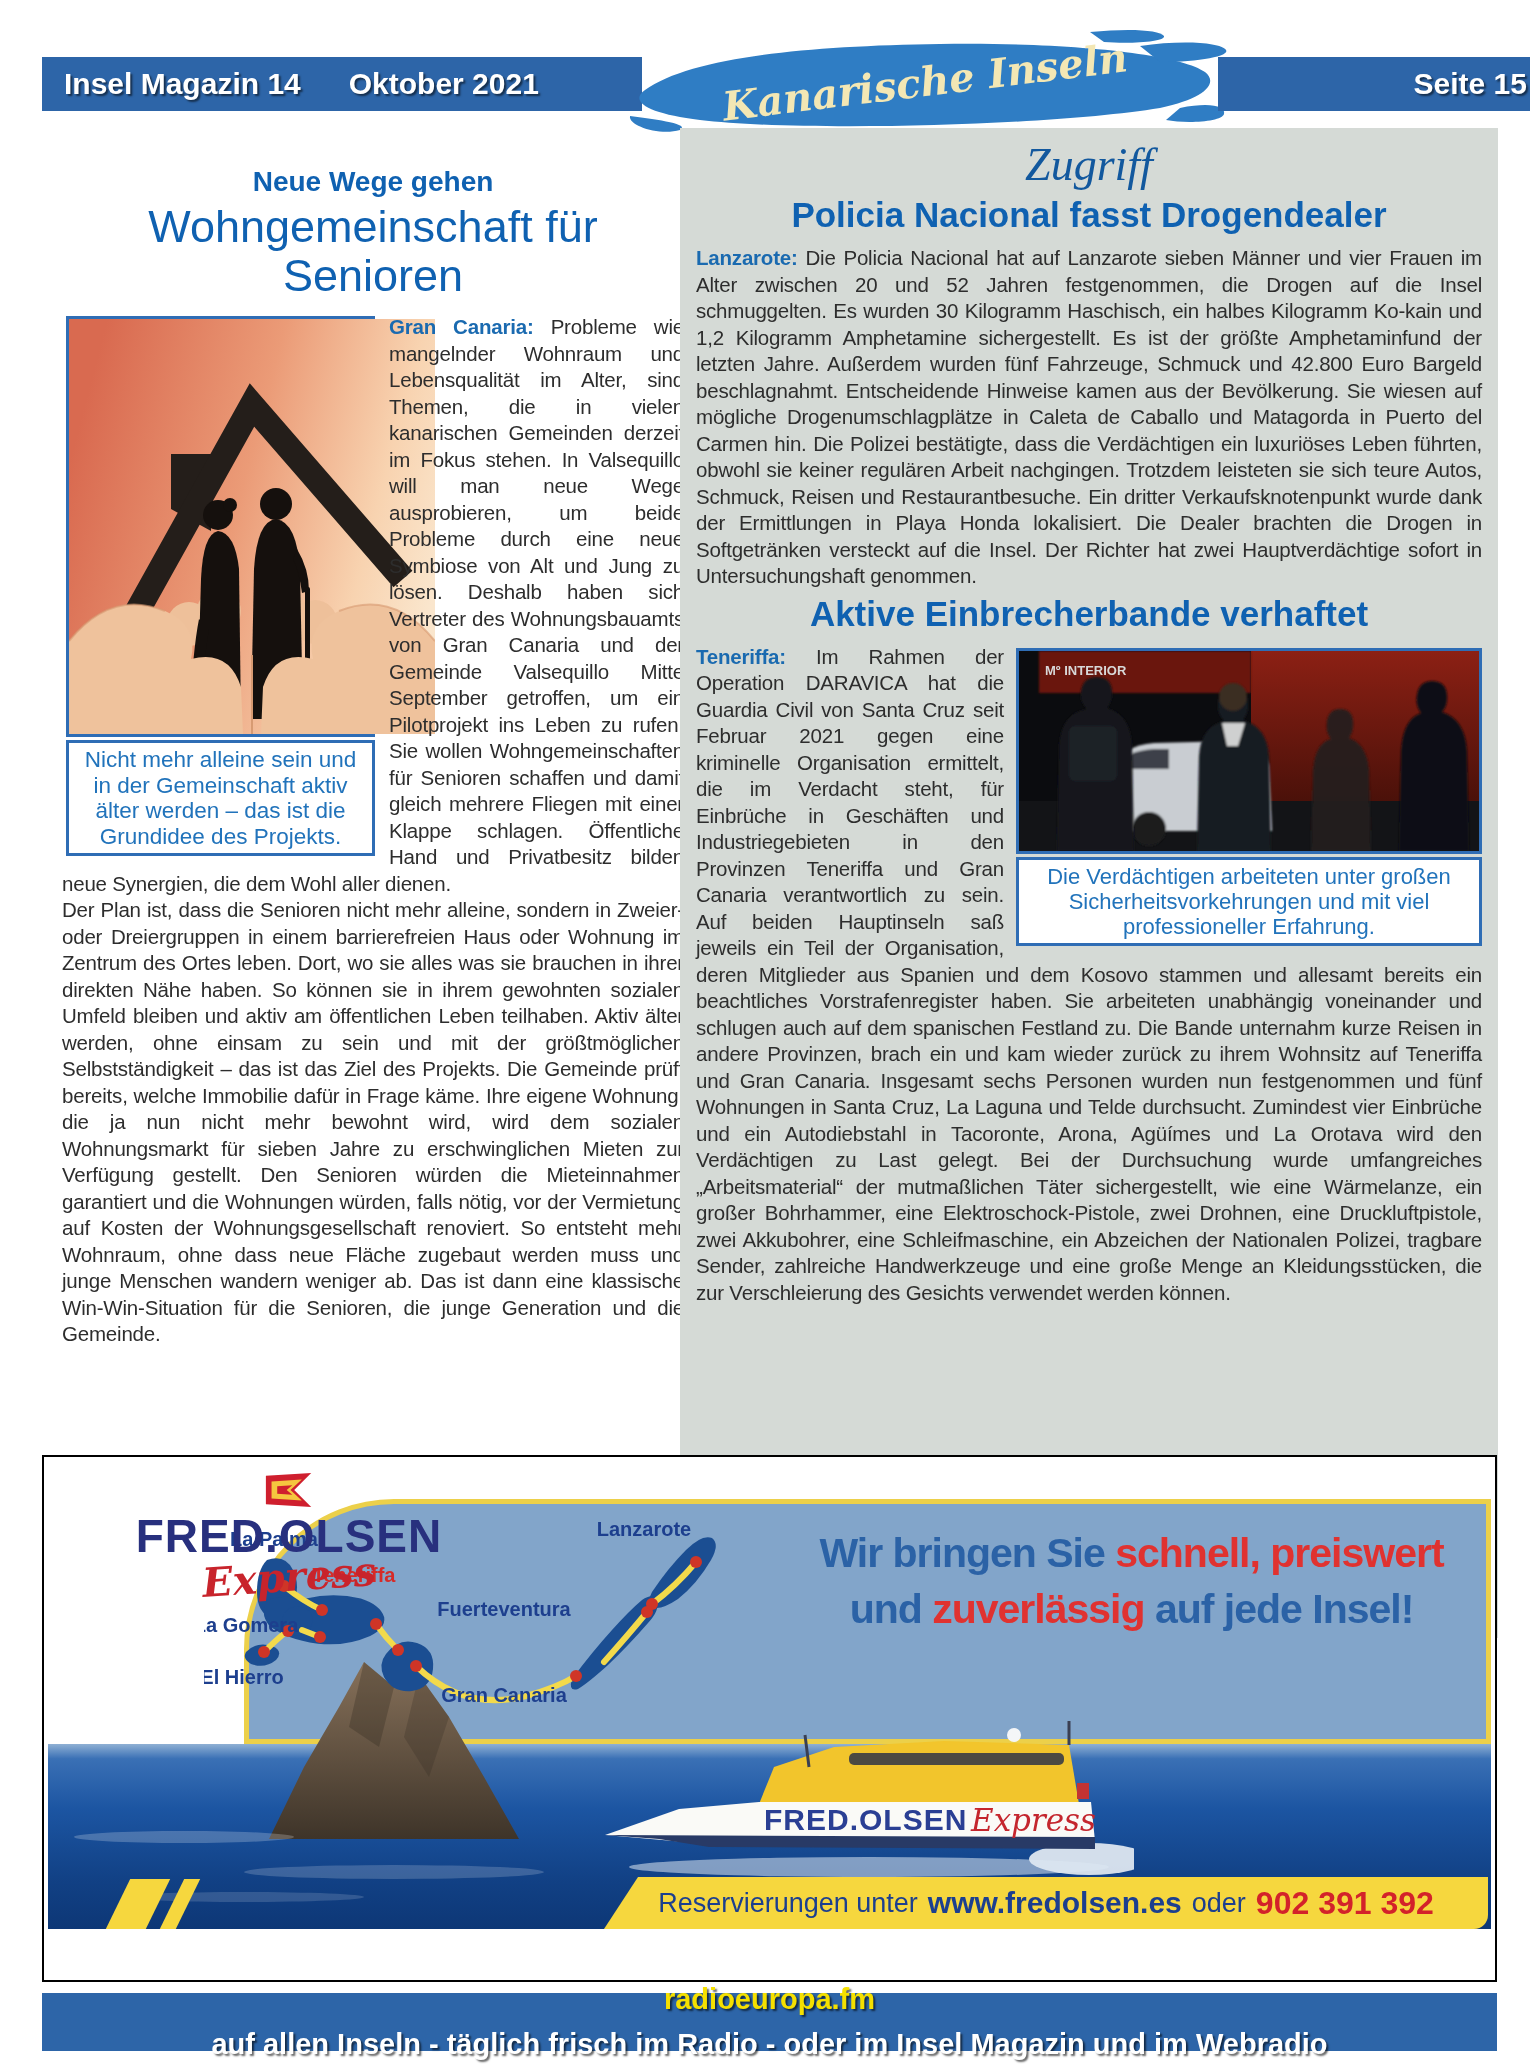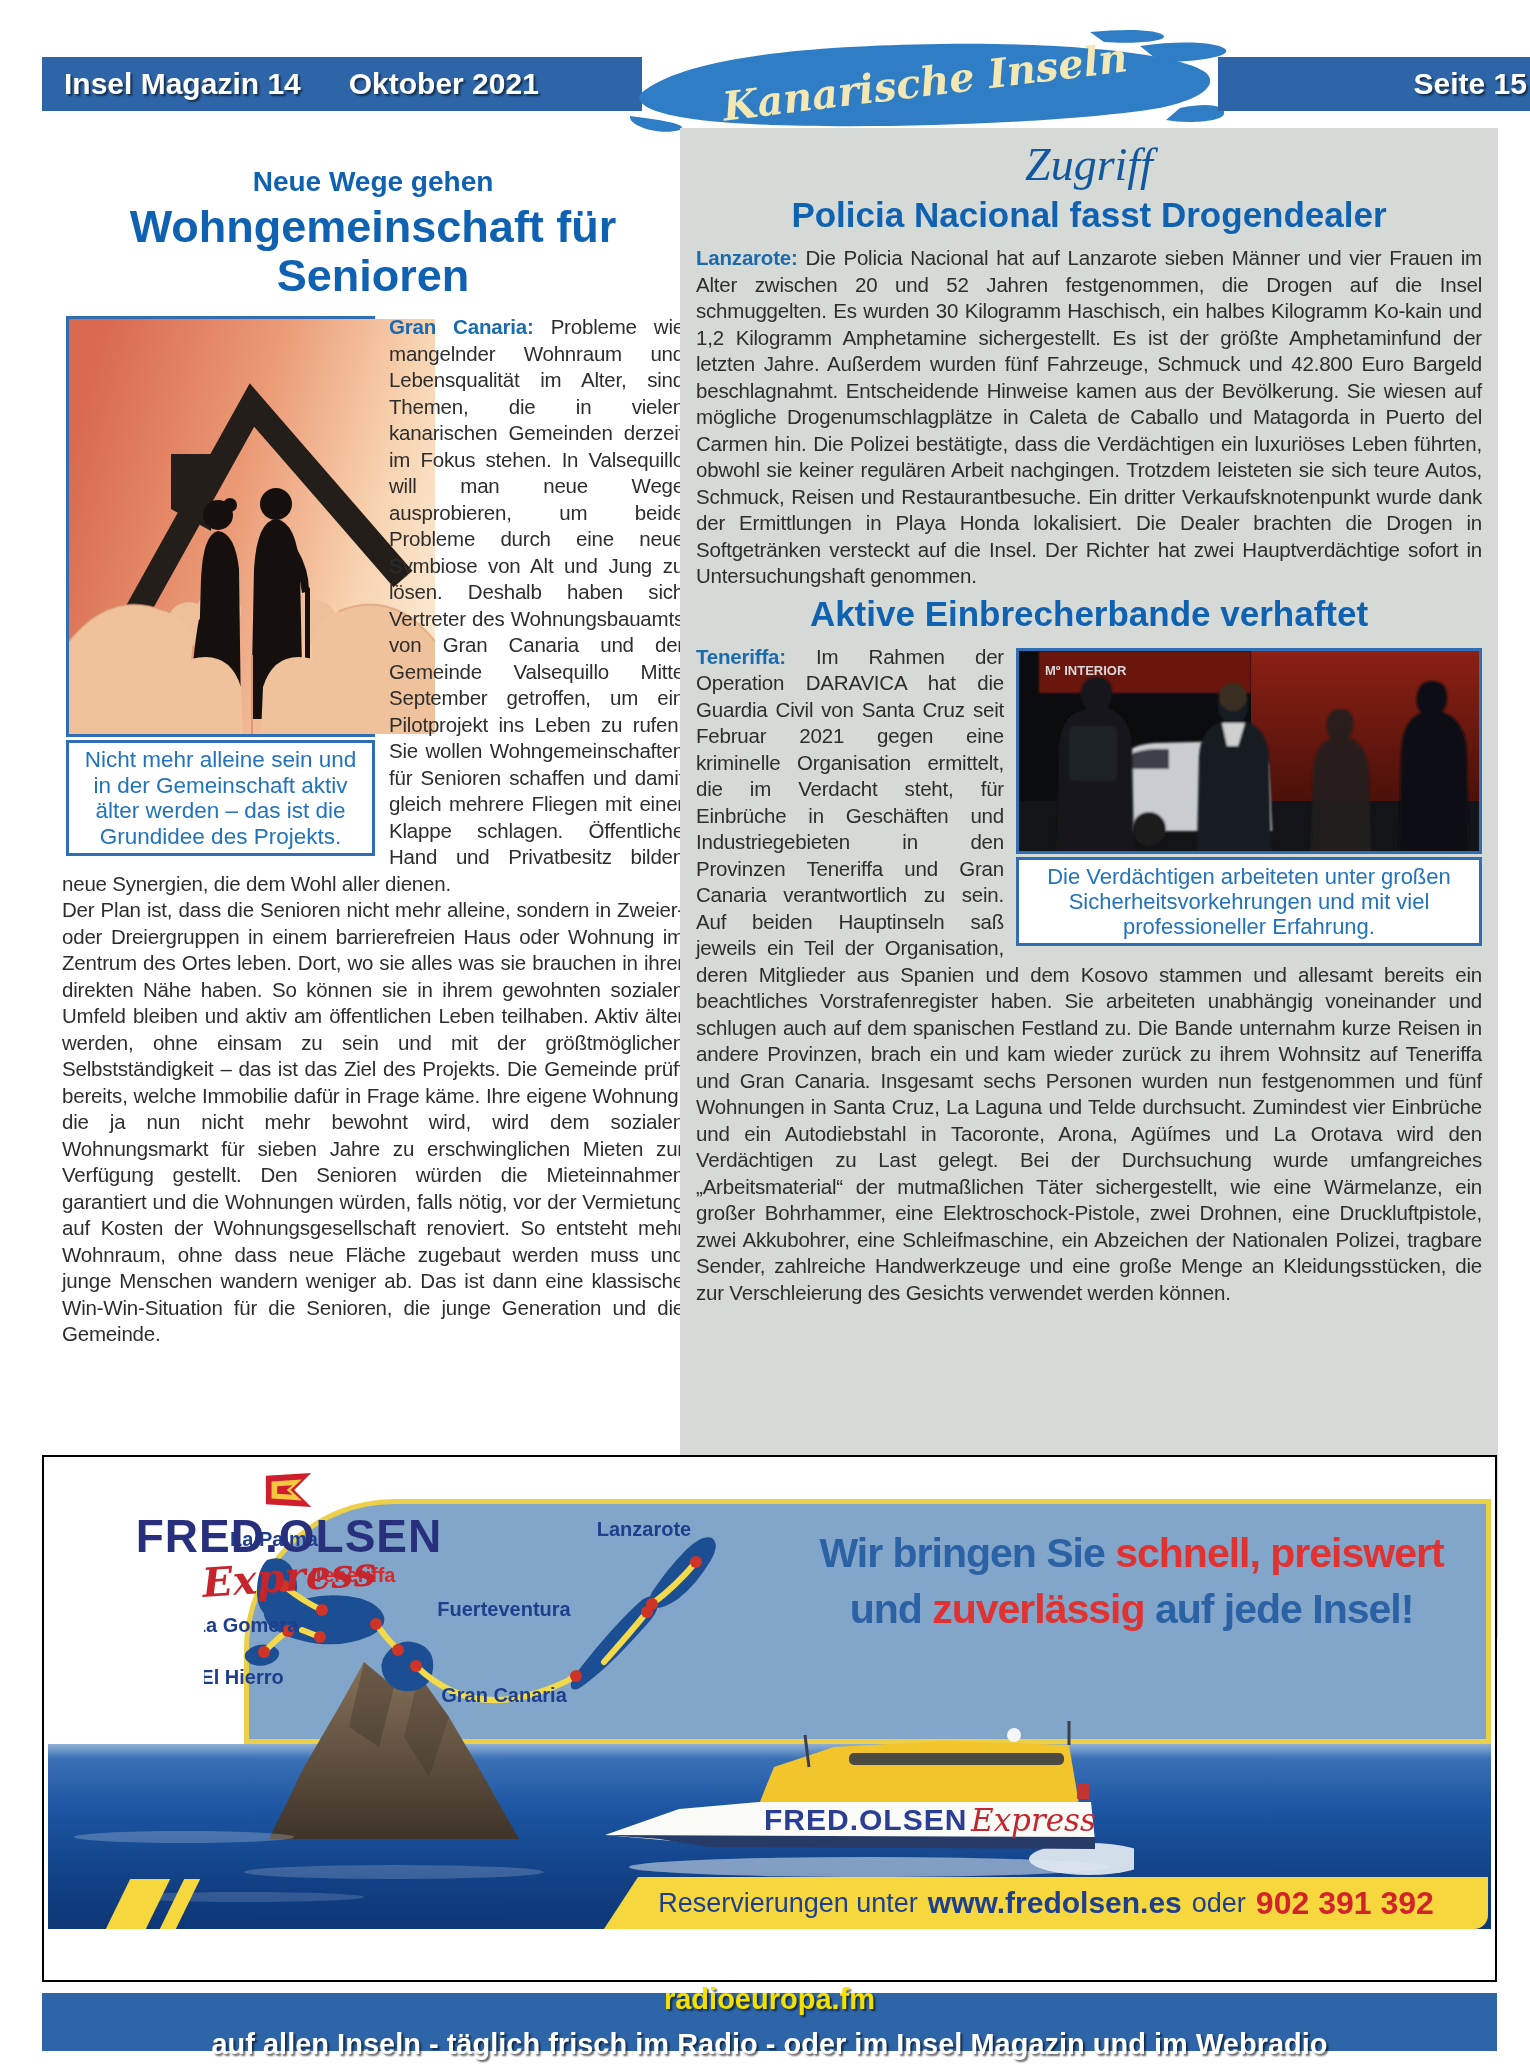--- a/index.html
+++ b/index.html
@@ -23,21 +23,21 @@
           color:#2d2d2d;margin:0;hyphens:auto;-webkit-hyphens:auto;}
   .lead{color:#1a6ab0;font-weight:bold;}
   .photo-frame{border:3px solid #2f6db5;background:#fff;}
   .photo-frame svg{display:block;}
   .cap-box{border:3px solid #2f6db5;background:#fff;color:#2173bb;text-align:center;
            font-size:22.5px;line-height:25.5px;padding:4px 8px;margin-top:3px;}
 
   
   .left-col{position:absolute;left:42px;top:166px;width:622px;margin-left:20px;}
   .kicker{text-align:center;font-weight:bold;font-size:28px;color:#0f61b1;}
-  .left-title{text-align:center;font-weight:bold;font-size:45px;line-height:49px;
+  .left-title{text-align:center;font-weight:normal;font-size:45px;line-height:49px;
               color:#0f61b1;margin:4px 0 14px;}
   .left-fig{float:left;width:309px;margin:2px 14px 4px 0;border-radius:23px;}
 
   
   .right-panel{position:absolute;left:680px;top:128px;width:818px;height:1510px;
                background:#d5dad6;padding:4px 16px;box-sizing:border-box;}
   .zugriff{text-align:center;font-family:"Liberation Serif",serif;font-style:italic;
            font-size:46px;color:#12589e;margin:6px 0 2px;}
   .r-title{text-align:center;font-weight:bold;font-size:35px;color:#0f61b1;margin:4px 0 10px;}
   .r-title2{}

